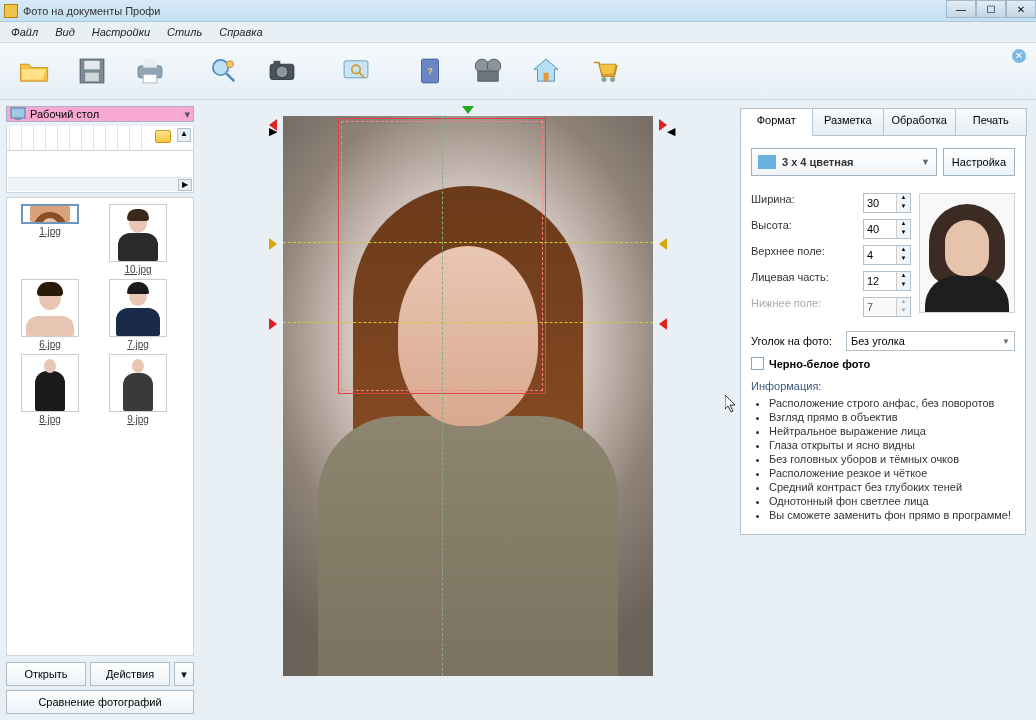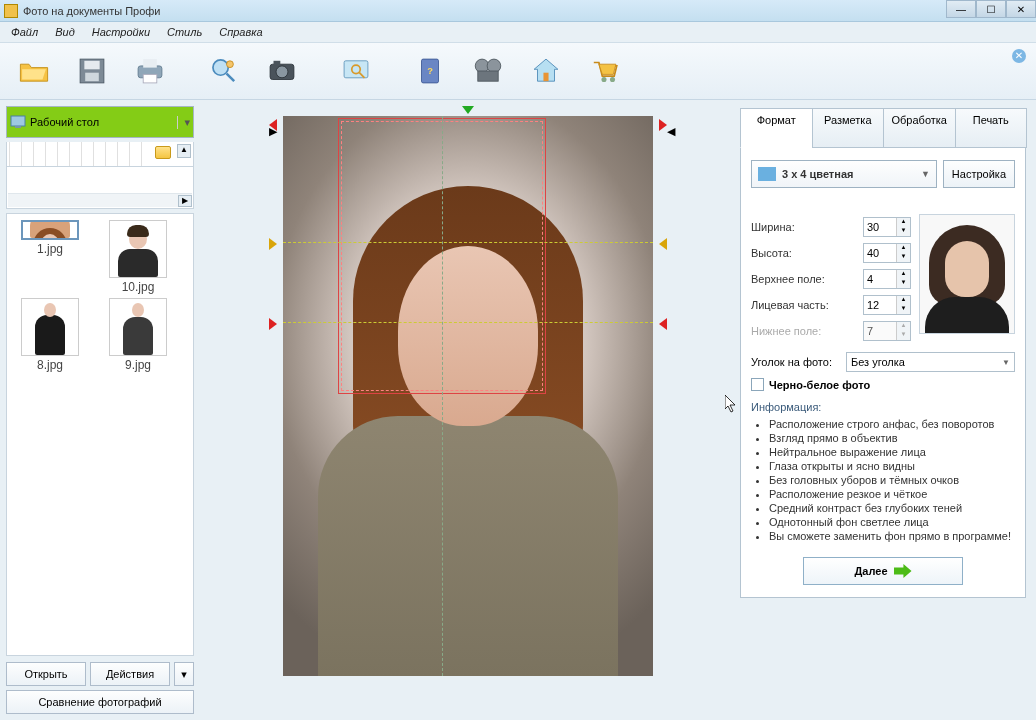--- a/index.html
+++ b/index.html
@@ -21,36 +21,36 @@
 .tbtn { width: 56px; height: 50px; display: flex; align-items: center; justify-content: center; cursor: pointer; border-radius: 3px; }
 .tbtn svg { width: 34px; height: 34px; }
 .tsep { width: 14px; }
 .close-panel { position: absolute; right: 10px; top: 6px; width: 14px; height: 14px; border-radius: 50%; background: #7db7e4; color: #fff; font-size: 10px; text-align: center; line-height: 14px; cursor: pointer; }
 
 
 .main { display: flex; height: 620px; }
 
 
 .left { width: 200px; padding: 6px; display: flex; flex-direction: column; }
-.combo { height: 32px; background: #84cc16; border: 1px solid #a5b7c4; display: flex; align-items: center; padding: 0 3px; margin-bottom: 4px; }
+.combo { height: 16px; background: #f9a8d4; border: 1px solid #a5b7c4; display: flex; align-items: center; padding: 0 3px; margin-bottom: 4px; }
 .combo .fico { width: 16px; height: 14px; margin-right: 4px; }
 .combo-arrow { margin-left: auto; border-left: 1px solid #ccc; padding-left: 6px; color: #555; cursor: pointer; }
 .tree-row { background: #fff; border: 1px solid #c8d4de; border-top: none; height: 25px; position: relative; padding: 2px; }
 .tree-row .lines { position: absolute; left: 2px; top: 0; bottom: 0; right: 40px; background: repeating-linear-gradient(90deg, #e0e0e0 0, #e0e0e0 1px, transparent 1px, transparent 12px); }
 .tree-row .folder { position: absolute; right: 22px; top: 4px; width: 16px; height: 13px; background: linear-gradient(#ffe28a,#f4c542); border: 1px solid #c99a1a; border-radius: 2px; }
 .tree-row .sb-up { position: absolute; right: 2px; top: 2px; width: 14px; height: 14px; background: #e6eef4; border: 1px solid #b0c0cc; font-size: 8px; text-align: center; }
 .ruler { height: 42px; background: #fff; border: 1px solid #c8d4de; border-top: none; margin-bottom: 4px; position: relative; }
 .ruler .hscroll { position: absolute; left: 1px; right: 1px; bottom: 1px; height: 14px; background: #f0f4f7; border-top: 1px solid #e0e7ec; }
 .ruler .harrow { width: 14px; height: 12px; background: #e6eef4; border: 1px solid #b0c0cc; position: absolute; bottom: 1px; font-size: 8px; text-align: center; }
 .thumbs { flex: 1; background: #fff; border: 1px solid #c8d4de; padding: 6px 2px; overflow: auto; }
 .trow { display: flex; gap: 6px; margin-bottom: 4px; }
 .tcell { width: 82px; text-align: center; }
 .timg { width: 58px; height: 58px; background: #fff; border: 1px solid #ccc; margin: 0 auto 2px; position: relative; overflow: hidden; }
 .timg.sel { border: 2px solid #6c96bb; }
-.tcell .cap { font-size: 12px; color: #444; }
+.tcell .cap { font-size: 10px; color: #444; text-decoration: underline; }
 .bottom-btns { margin-top: 6px; }
 .brow { display: flex; gap: 4px; margin-bottom: 4px; }
 .bbtn { flex: 1; height: 24px; background: linear-gradient(#fdfefe,#ecf2f7); border: 1px solid #aebccb; cursor: pointer; text-align: center; line-height: 22px; font-size: 11px; }
 .bbtn.small { flex: 0 0 20px; }
 
 
 .canvas { flex: 1; background: #e8f0f5; position: relative; display: flex; align-items: flex-start; justify-content: center; padding-top: 16px; }
 .photo { width: 370px; height: 560px; background: #7a7a7a; position: relative; }
 .photo .bg { position: absolute; inset: 0; background: radial-gradient(ellipse 280px 350px at 50% 40%, #efe8e4 0%, #d7cbc4 40%, #8f8379 70%, #6b625a 100%); }
 .head { position: absolute; left: 50%; top: 130px; transform: translateX(-50%); width: 140px; height: 180px; background: linear-gradient(#e9c6b3, #d9a98f); border-radius: 70px 70px 65px 65px / 85px 85px 80px 80px; }
@@ -61,33 +61,33 @@
 .vline { position: absolute; left: 159px; top: 0; bottom: 0; border-left: 1px dashed #8a8; }
 .hline { position: absolute; left: 0; right: 0; border-top: 1px dashed #cc3; }
 .marker { position: absolute; width: 0; height: 0; }
 .m-top { left: 50%; top: -10px; transform: translateX(-50%); border-left: 6px solid transparent; border-right: 6px solid transparent; border-top: 8px solid #2a2; }
 .m-left, .m-right { border-top: 6px solid transparent; border-bottom: 6px solid transparent; }
 .m-left { border-left: 8px solid #d22; }
 .m-right { border-right: 8px solid #d22; }
 
 
 .right { width: 300px; padding: 8px 10px 8px 4px; }
-.tabs { display: flex; height: 40px; }
+.tabs { display: flex; height: 28px; }
 .tab { flex: 1; text-align: center; line-height: 22px; background: linear-gradient(#f7fafc,#e6eef4); border: 1px solid #b4c4d1; margin-right: -1px; cursor: pointer; font-size: 11px; }
 .tab.active { background: #fff; border-bottom-color: #fff; }
 .panel { background: #fff; border: 1px solid #b4c4d1; border-top: none; padding: 12px 10px; }
-.fmt-row { display: flex; gap: 6px; margin-bottom: 26px; }
+.fmt-row { display: flex; gap: 6px; margin-bottom: 17px; }
 .fmt-select { flex: 1; height: 28px; border: 1px solid #9eb2c2; background: linear-gradient(#fefefe,#f0f4f8); display: flex; align-items: center; padding: 0 6px; font-size: 13px; font-weight: bold; color: #333; }
 .fmt-select .ico { width: 18px; height: 14px; background: #6ab0e0; margin-right: 6px; }
 .fmt-select .dd { margin-left: auto; color: #666; font-size: 9px; }
 .btn { height: 28px; padding: 0 8px; background: linear-gradient(#fdfefe,#ecf2f7); border: 1px solid #9eb2c2; cursor: pointer; font-size: 11px; }
 .section-label { color: #3a5a7a; margin-bottom: 4px; }
 .param-block { display: flex; gap: 8px; }
 .param-col { flex: 1; }
-.prow { display: flex; align-items: center; height: 26px; }
+.prow { display: flex; height: 26px; }
 .prow label { flex: 1; color: #333; }
 .prow.disabled label, .prow.disabled .spin { color: #aaa; }
 .spin { width: 48px; height: 20px; border: 1px solid #b0c0cc; display: flex; }
 .spin input { border: none; width: 32px; text-align: left; padding-left: 3px; font-size: 11px; outline: none; }
 .spin .sbtns { width: 14px; display: flex; flex-direction: column; }
 .spin .sbtn { flex: 1; background: #f0f4f7; border-left: 1px solid #ccc; font-size: 6px; text-align: center; cursor: pointer; }
 .preview { width: 96px; height: 120px; border: 1px solid #c8d4de; background: #f8f8f8; position: relative; overflow: hidden; }
 .preview .phair { position: absolute; left: 50%; top: 10px; transform: translateX(-50%); width: 76px; height: 80px; background: #3c2b22; border-radius: 38px 38px 20px 20px; }
 .preview .pface { position: absolute; left: 50%; top: 26px; transform: translateX(-50%); width: 44px; height: 56px; background: #e6c4ab; border-radius: 22px 22px 20px 20px; }
 .preview .pbody { position: absolute; bottom: 0; left: 50%; transform: translateX(-50%); width: 84px; height: 36px; background: #1e1e1e; border-radius: 30px 30px 0 0; }
@@ -239,20 +239,38 @@
               <div class="p-body" style="bottom:0;width:40px;height:28px;background:#2a2a2a"></div>
               <div class="p-head" style="top:8px;background:#e9c6b3"></div>
               <div style="position:absolute;left:50%;top:4px;transform:translateX(-50%);width:22px;height:12px;background:#3a2a1a;border-radius:11px 11px 4px 4px"></div>
             </div>
           <div class="cap">10.jpg</div>
         </div>
       </div>
       <div class="trow">
         <div class="tcell">
           <div class="timg">
+              <div class="p-body" style="bottom:0;width:48px;height:20px;background:#e9c6b3"></div>
+              <div class="p-head" style="top:6px;width:22px;height:24px;background:#e9c6b3"></div>
+              <div style="position:absolute;left:50%;top:2px;transform:translateX(-50%);width:26px;height:14px;background:#2a1a0a;border-radius:13px 13px 4px 4px"></div>
+            </div>
+          <div class="cap">6.jpg</div>
+        </div>
+        <div class="tcell">
+          <div class="timg">
+              <div class="p-body" style="bottom:0;width:44px;height:28px;background:#1a2a4a"></div>
+              <div class="p-head" style="top:6px;background:#e9c6b3"></div>
+              <div style="position:absolute;left:50%;top:2px;transform:translateX(-50%);width:22px;height:12px;background:#1a1a1a;border-radius:11px 11px 2px 2px"></div>
+            </div>
+          <div class="cap">7.jpg</div>
+        </div>
+      </div>
+      <div class="trow">
+        <div class="tcell">
+          <div class="timg">
               <div class="p-body" style="bottom:0;width:30px;height:40px;background:#1a1a1a"></div>
               <div class="p-head" style="top:4px;width:12px;height:14px;background:#e9c6b3"></div>
             </div>
           <div class="cap">8.jpg</div>
         </div>
         <div class="tcell">
           <div class="timg">
               <div class="p-body" style="bottom:0;width:30px;height:38px;background:#3a3a3a"></div>
               <div class="p-head" style="top:4px;width:12px;height:14px;background:#e9c6b3"></div>
             </div>
@@ -390,24 +408,20 @@
           <li>Нейтральное выражение лица</li>
           <li>Глаза открыты и ясно видны</li>
           <li>Без головных уборов и тёмных очков</li>
           <li>Расположение резкое и чёткое</li>
           <li>Средний контраст без глубоких теней</li>
           <li>Однотонный фон светлее лица</li>
           <li>Вы сможете заменить фон прямо в программе!</li>
         </ul>
       </div>
 
-      <div class="next-btn">
-        <span>Далее</span>
-        <div class="arrow"></div>
-      </div>
     </div>
   </div>
 </div>
 
 <div class="cursor">
   <svg viewBox="0 0 12 18">
       <path d="M0 0 L0 14 L3 11 L6 17 L8 16 L5 10 L10 10 Z" fill="#fff" stroke="#000" stroke-width="0.8"></path>
     </svg>
 </div>
 

